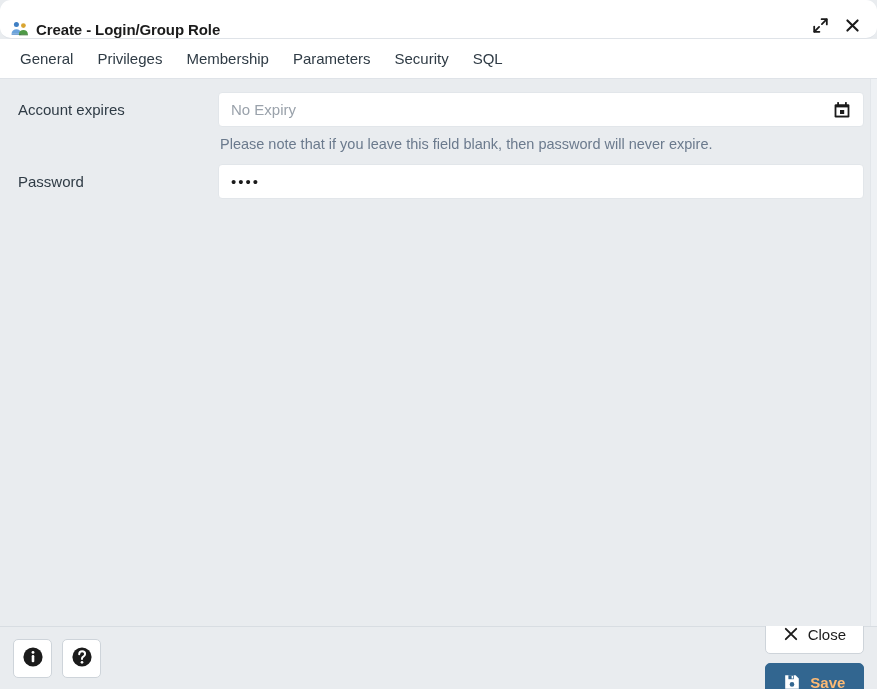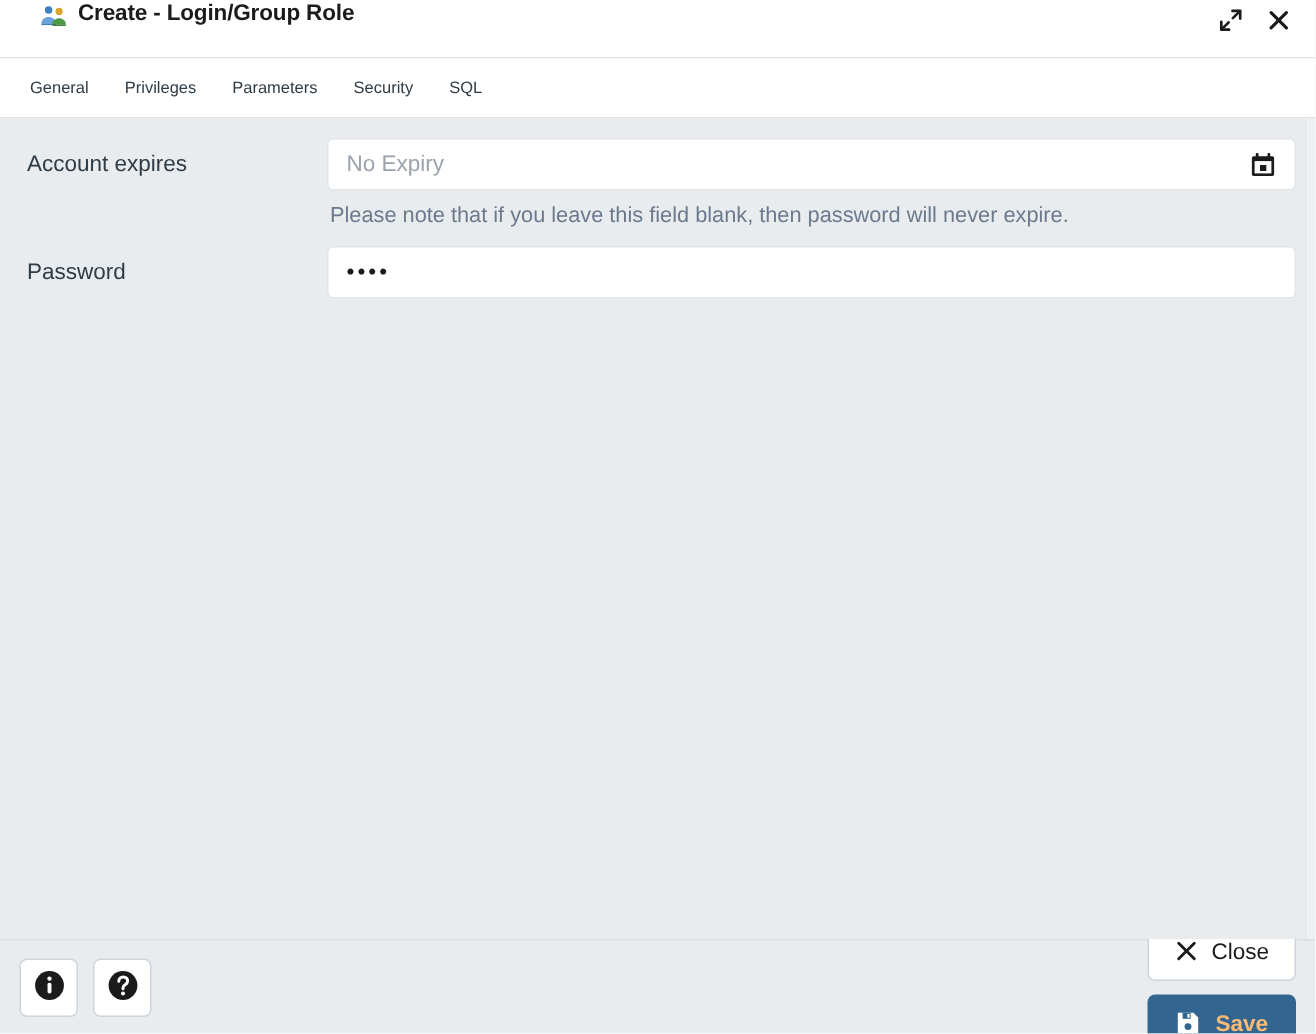--- a/index.html
+++ b/index.html
@@ -22,22 +22,23 @@
     overflow: hidden;
   }
 
   
   .titlebar {
     height: 39px;
     min-height: 39px;
     background: #ffffff;
     border-bottom: 1px solid #dfe3e8;
     display: flex;
-    align-items: flex-start;
-    padding: 0 12px 0 26px;
+    align-items: flex-end;
+    padding: 0 12px 0 10px;
+    border-radius: 11px;
   }
   .title-icon {
     width: 20px;
     height: 20px;
     margin-right: 6px;
     flex: 0 0 auto;
     display: block;
   }
   .title-text {
     font-size: 15px;
@@ -68,21 +69,21 @@
     border-bottom: 1px solid #dfe3e8;
     display: flex;
     align-items: stretch;
     padding-left: 8px;
   }
   .tab {
     position: relative;
     display: flex;
     align-items: center;
     padding: 0 12px;
-    font-size: 11px;
+    font-size: 15px;
     color: #2f3b45;
     cursor: pointer;
     white-space: nowrap;
   }
   .tab.active { color: #19324a; }
   .tab.active::after {
     content: "";
     position: absolute;
     left: 2px;
     right: 2px;
@@ -255,20 +256,21 @@
     <button class="title-btn">
       <svg width="17" height="17" viewBox="0 0 17 17">
         <path d="M3.4 3.4 13.6 13.6M13.6 3.4 3.4 13.6" stroke="#1b1b1b" stroke-width="2.1" stroke-linecap="round"></path>
       </svg>
     </button>
   </div>
 
   <div class="tabbar">
     <div class="tab">General</div>
     <div class="tab">Privileges</div>
+    <div class="tab">Membership</div>
     <div class="tab">Parameters</div>
     <div class="tab">Security</div>
     <div class="tab">SQL</div>
   </div>
 
   <div class="body">
 
     <div class="row">
       <div class="label">Account expires</div>
       <div class="field">

